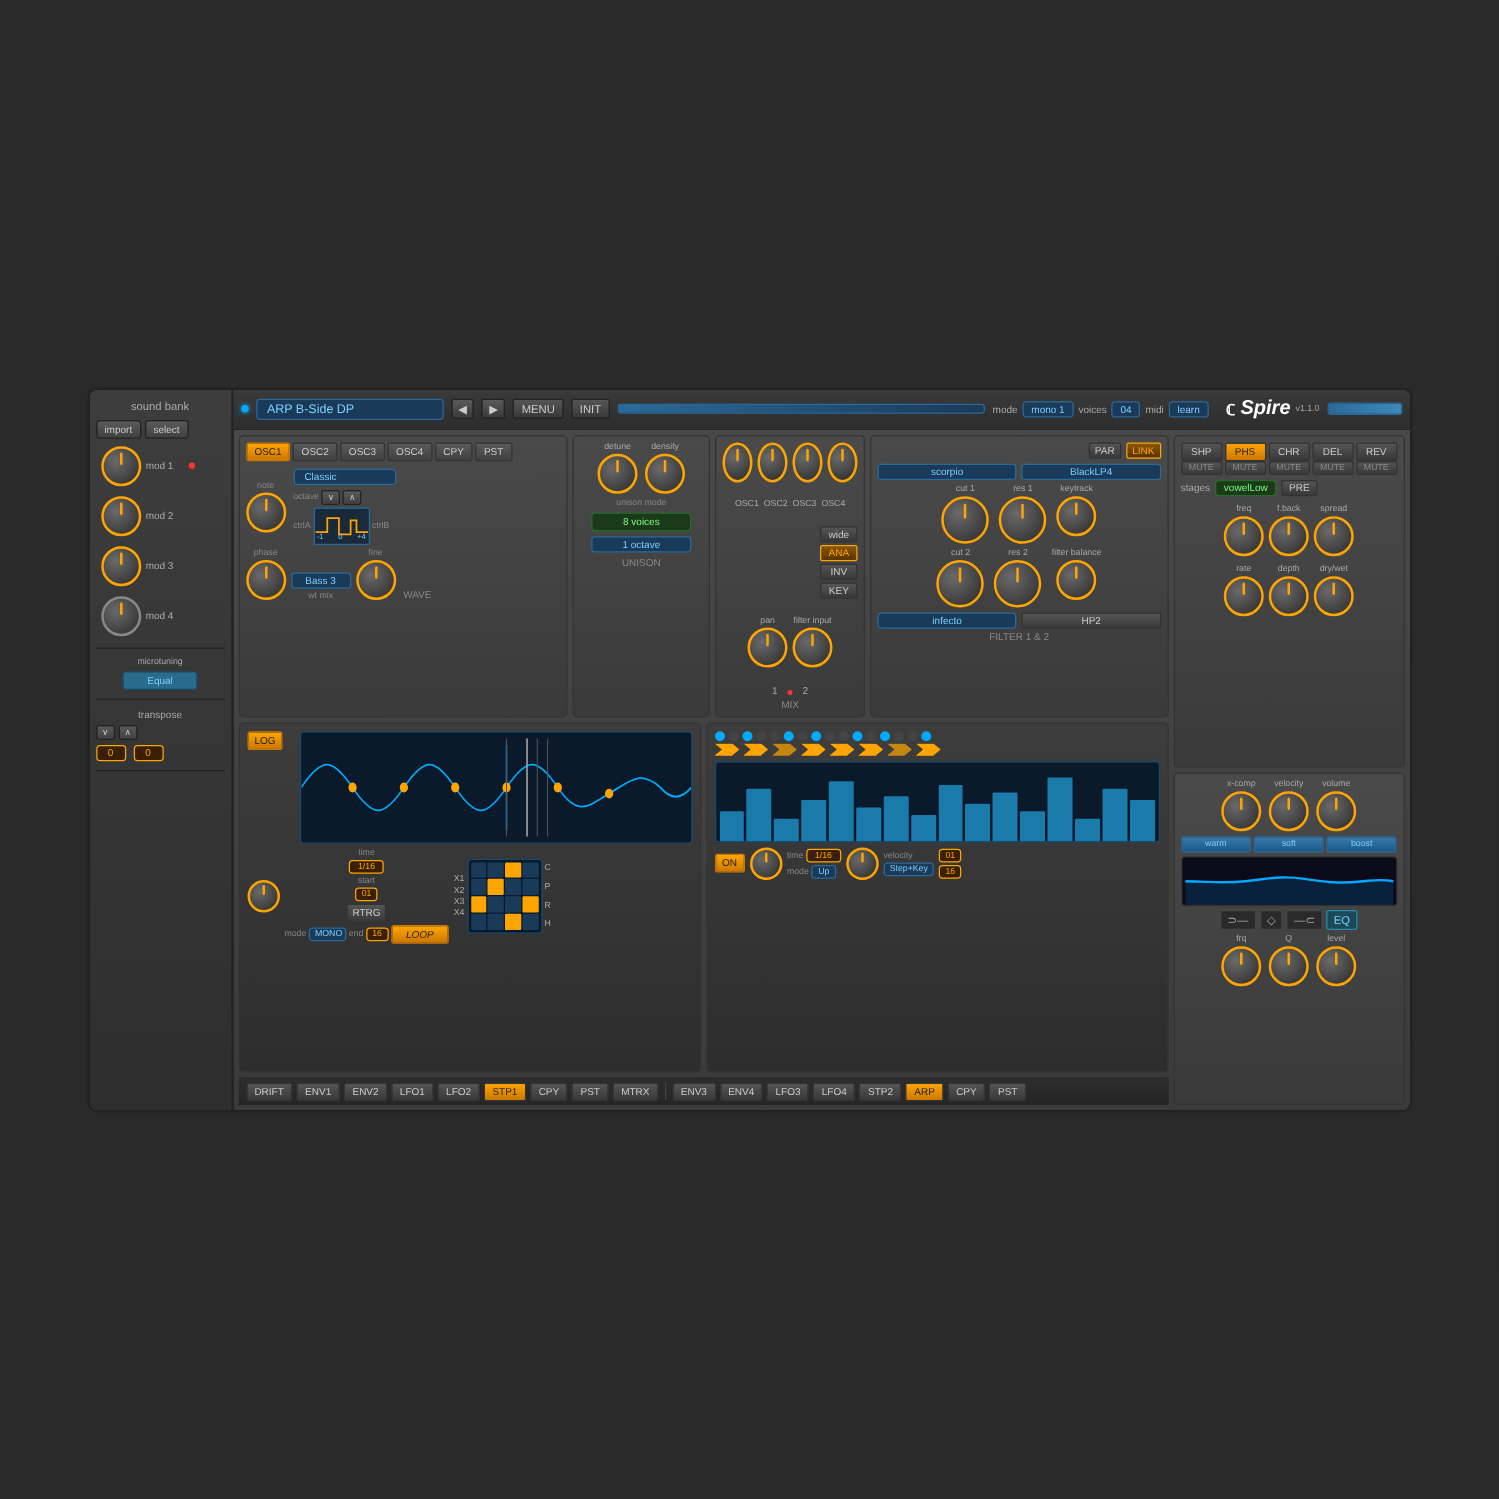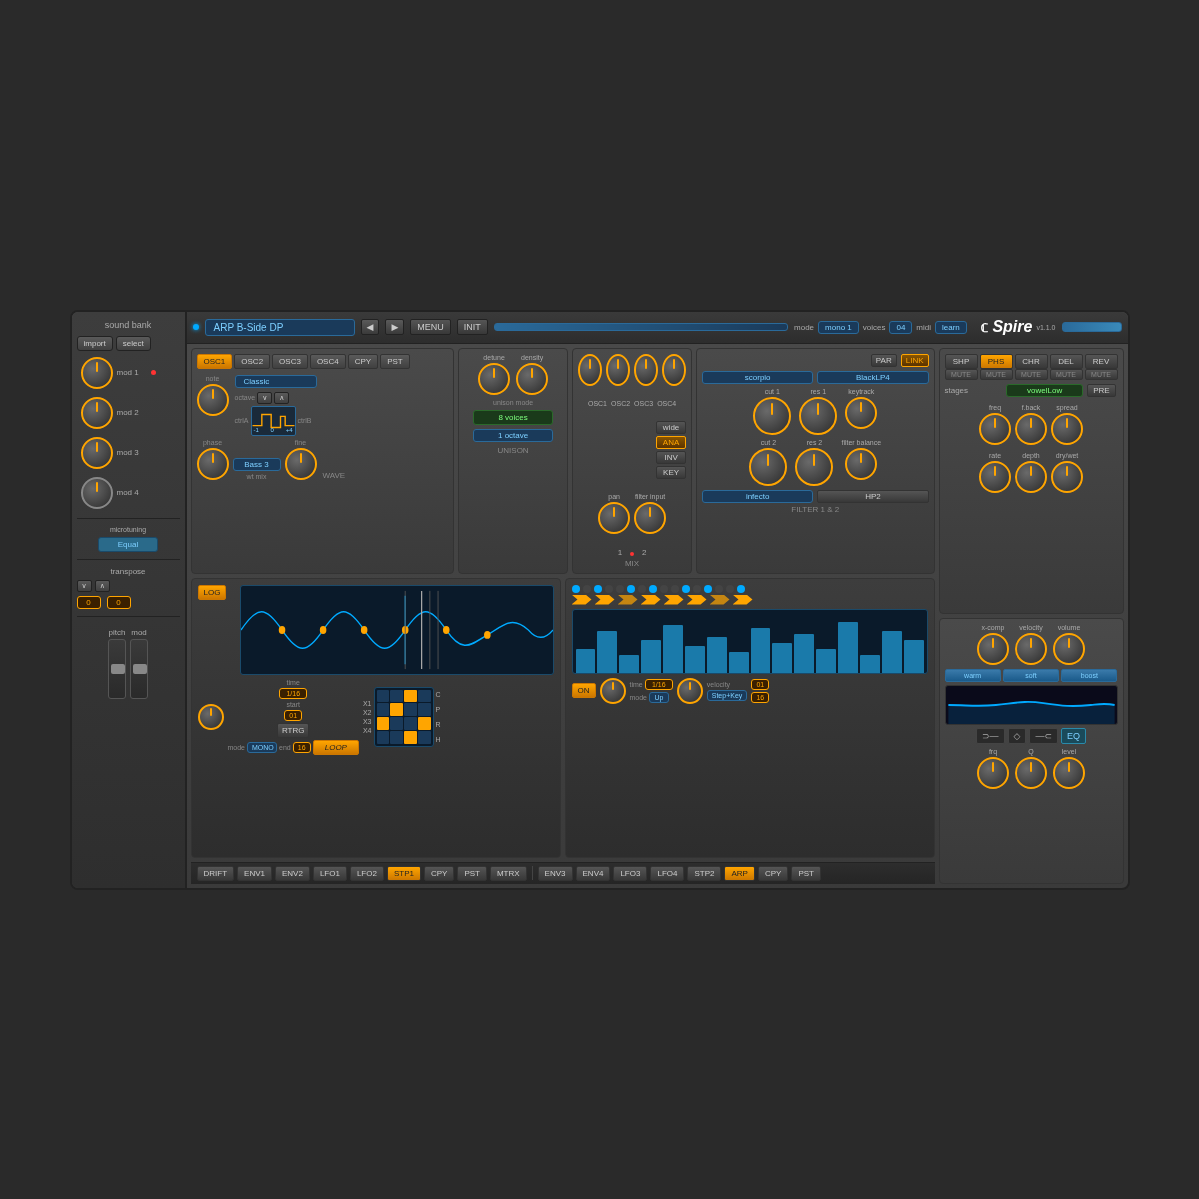--- a/index.html
+++ b/index.html
@@ -566,23 +566,22 @@
     .stages-label {
       color: #aaa;
       font-size: 8px;
     }
     .vowel-btn {
       background: #1a3a1a;
       border: 1px solid #2a6a2a;
       border-radius: 3px;
       color: #7dff7d;
       font-size: 8px;
-      padding: 1px 20px;
-      cursor: pointer;
-      margin-left: 34px;
+      padding: 1px 6px;
+      cursor: pointer;
     }
     .pre-btn {
       background: linear-gradient(180deg, #555, #383838);
       border: 1px solid #333;
       color: #ccc;
       font-size: 8px;
       padding: 1px 5px;
       cursor: pointer;
       border-radius: 2px;
     }
@@ -728,34 +727,20 @@
     <div class="btn-row">
       <button class="arrow-btn">∨</button>
       <button class="arrow-btn">∧</button>
     </div>
     <div class="btn-row" style="gap:6px;">
       <div class="orange-display" style="width:24px;text-align:center;">0</div>
       <div class="orange-display" style="width:24px;text-align:center;">0</div>
     </div>
 
     <div class="section-divider"></div>
-    <div style="display:flex;gap:4px;align-items:flex-end;justify-content:center;margin-top:4px;">
-      <div style="display:flex;flex-direction:column;align-items:center;gap:2px;">
-        <div class="pitch-label">pitch</div>
-        <div class="pitch-slider">
-          <div class="pitch-slider-thumb"></div>
-        </div>
-      </div>
-      <div style="display:flex;flex-direction:column;align-items:center;gap:2px;">
-        <div class="pitch-label">mod</div>
-        <div class="pitch-slider">
-          <div class="pitch-slider-thumb"></div>
-        </div>
-      </div>
-    </div>
   </div>
 
   <div class="main-area">
 
     <div class="top-bar">
       <div class="led-blue"></div>
       <div class="preset-name">ARP B-Side DP</div>
       <button class="nav-btn">◀</button>
       <button class="nav-btn">▶</button>
       <button class="menu-btn">MENU</button>
@@ -787,21 +772,21 @@
             <div class="panel-tabs">
               <button class="tab-btn active">OSC1</button>
               <button class="tab-btn">OSC2</button>
               <button class="tab-btn">OSC3</button>
               <button class="tab-btn">OSC4</button>
               <button class="tab-btn">CPY</button>
               <button class="tab-btn">PST</button>
             </div>
             <div style="display:flex;gap:6px;">
               <div style="display:flex;flex-direction:column;gap:3px;width:120px;">
-                <div style="display:flex;gap:6px;align-items:flex-start;">
+                <div style="display:flex;gap:6px;align-items:center;">
                   <div style="display:flex;flex-direction:column;align-items:center;gap:2px;">
                     <div class="small-label">note</div>
                     <div class="knob"></div>
                   </div>
                   <div style="display:flex;flex-direction:column;gap:2px;flex:1;">
                     <div class="classic-btn" style="margin-bottom:2px;">Classic</div>
                     <div style="display:flex;gap:2px;align-items:center;">
                       <div class="small-label">octave</div>
                       <button class="arrow-btn">∨</button>
                       <button class="arrow-btn">∧</button>

